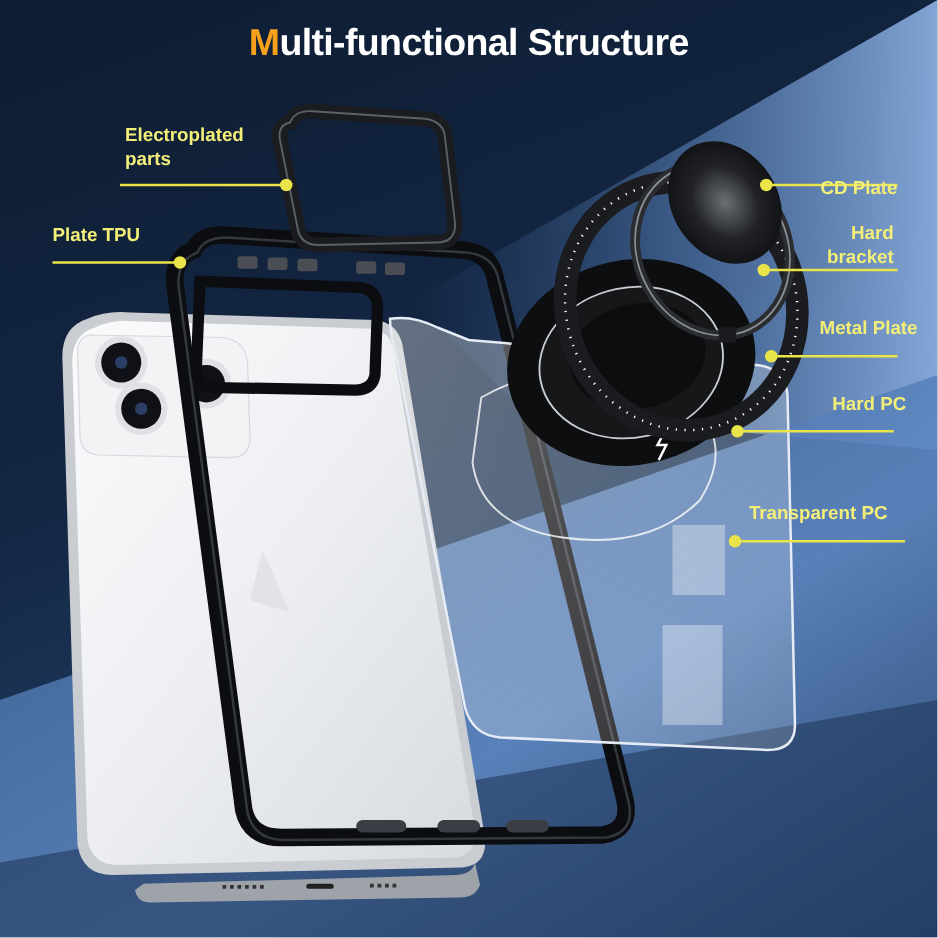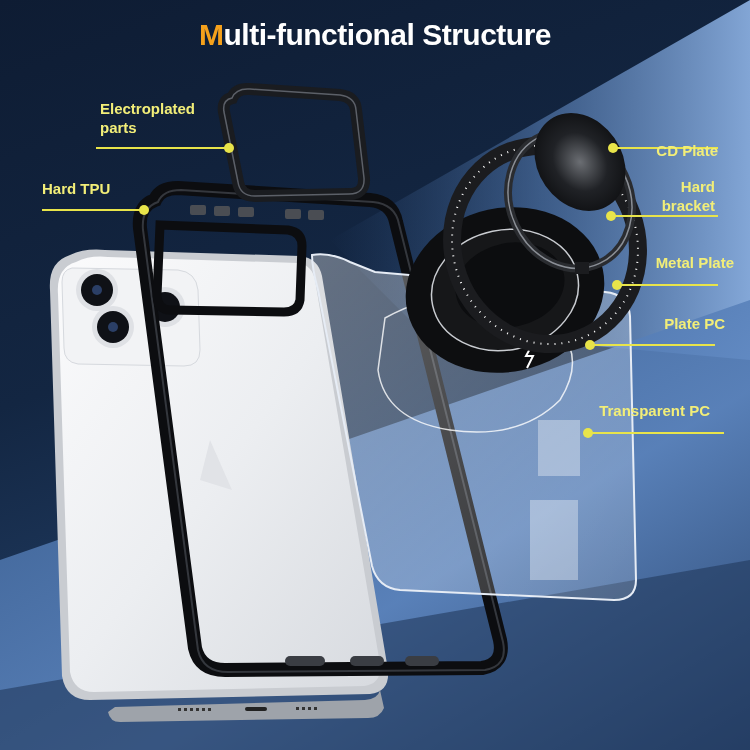--- a/index.html
+++ b/index.html
@@ -158,22 +158,22 @@
       <circle cx="588" cy="433" r="5"></circle>
     </g>
   </svg>
 
   <div class="title"><span class="accent">M</span><span>ulti-functional Structure</span></div>
 
   <div class="label" style="left:100px;top:99px;">
     <div>Electroplated</div>
     <div>parts</div>
   </div>
-  <div class="label" style="left:42px;top:179px;">Hard TPU</div>
+  <div class="label" style="left:42px;top:179px;">Plate TPU</div>
   <div class="label right" style="right:32px;top:121px;margin-top:20px;">CD Plate</div>
   <div class="label right" style="right:35px;top:177px;">
     <div>Hard</div>
     <div>bracket</div>
   </div>
   <div class="label right" style="right:16px;top:253px;">Metal Plate</div>
-  <div class="label right" style="right:25px;top:314px;">Plate PC</div>
+  <div class="label right" style="right:25px;top:314px;">Hard PC</div>
   <div class="label right" style="right:40px;top:401px;">Transparent PC</div>
 </div>
 
 </body></html>

